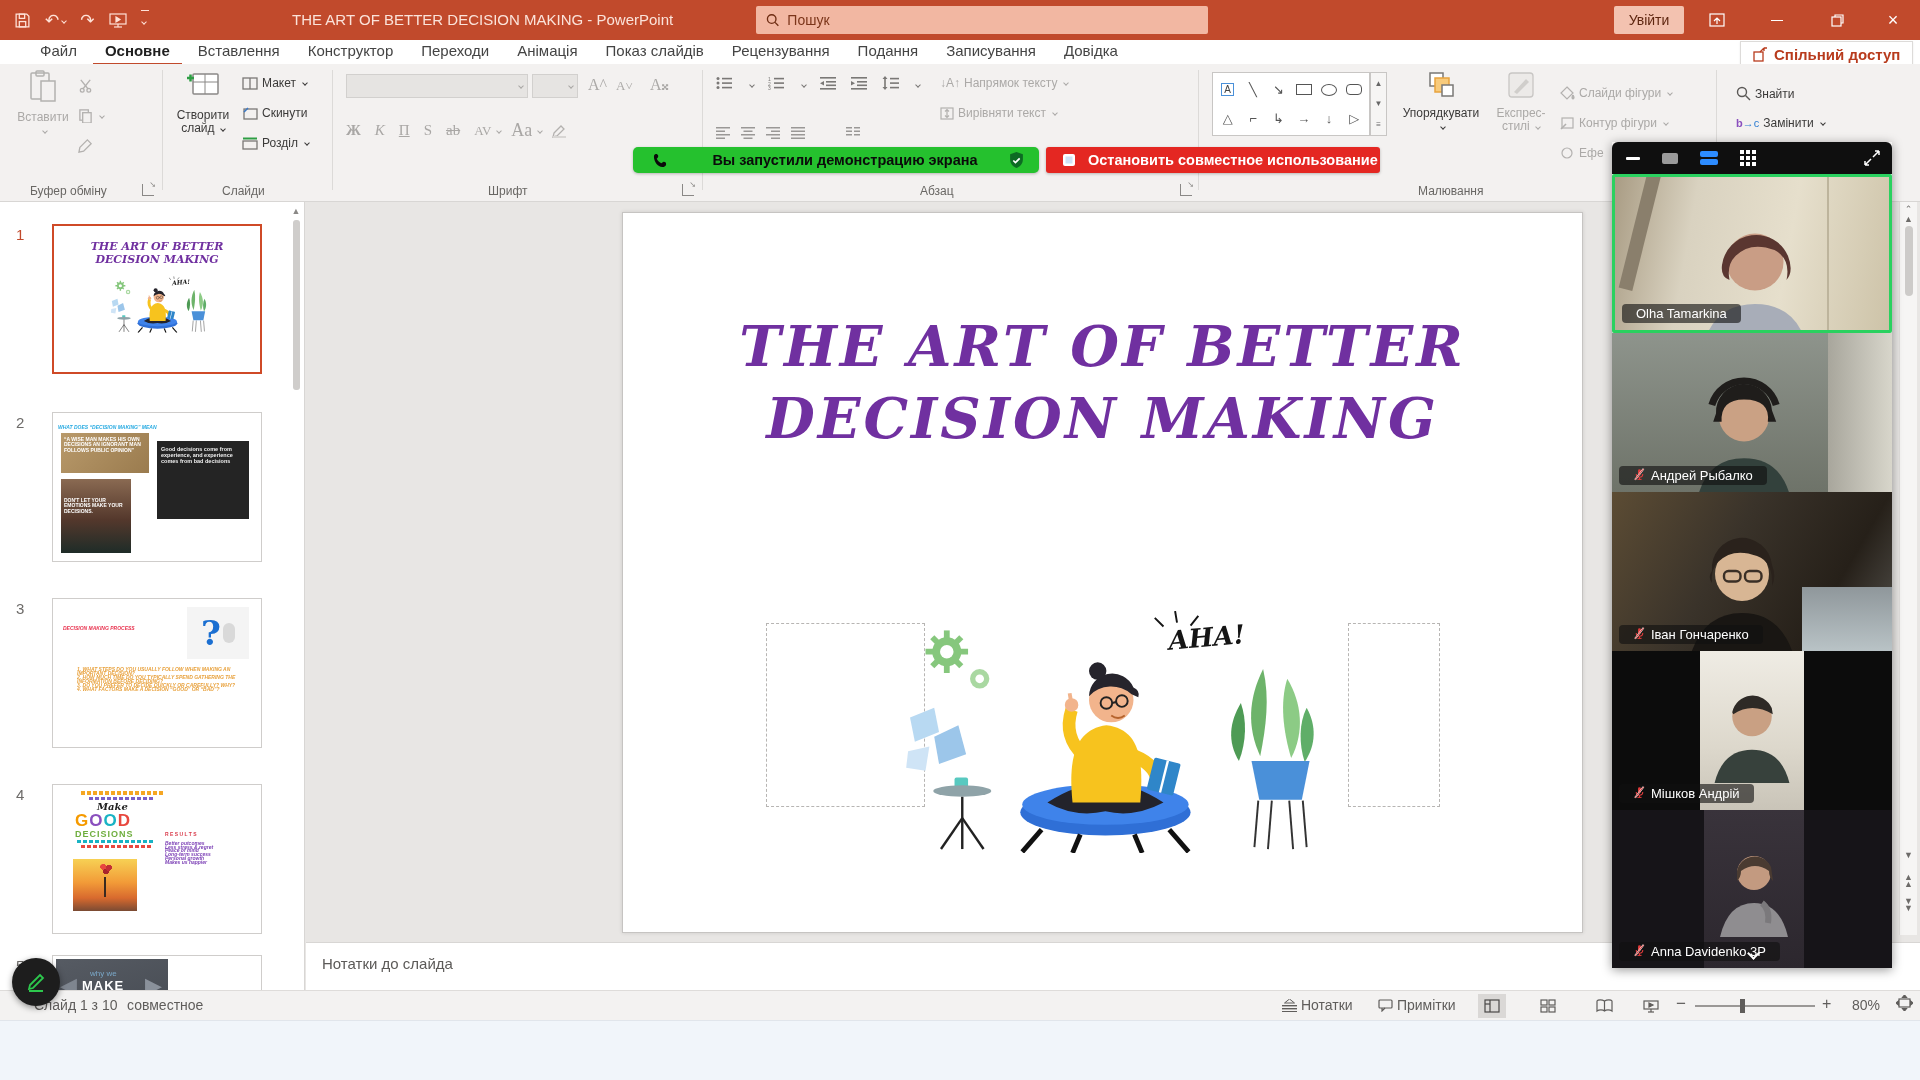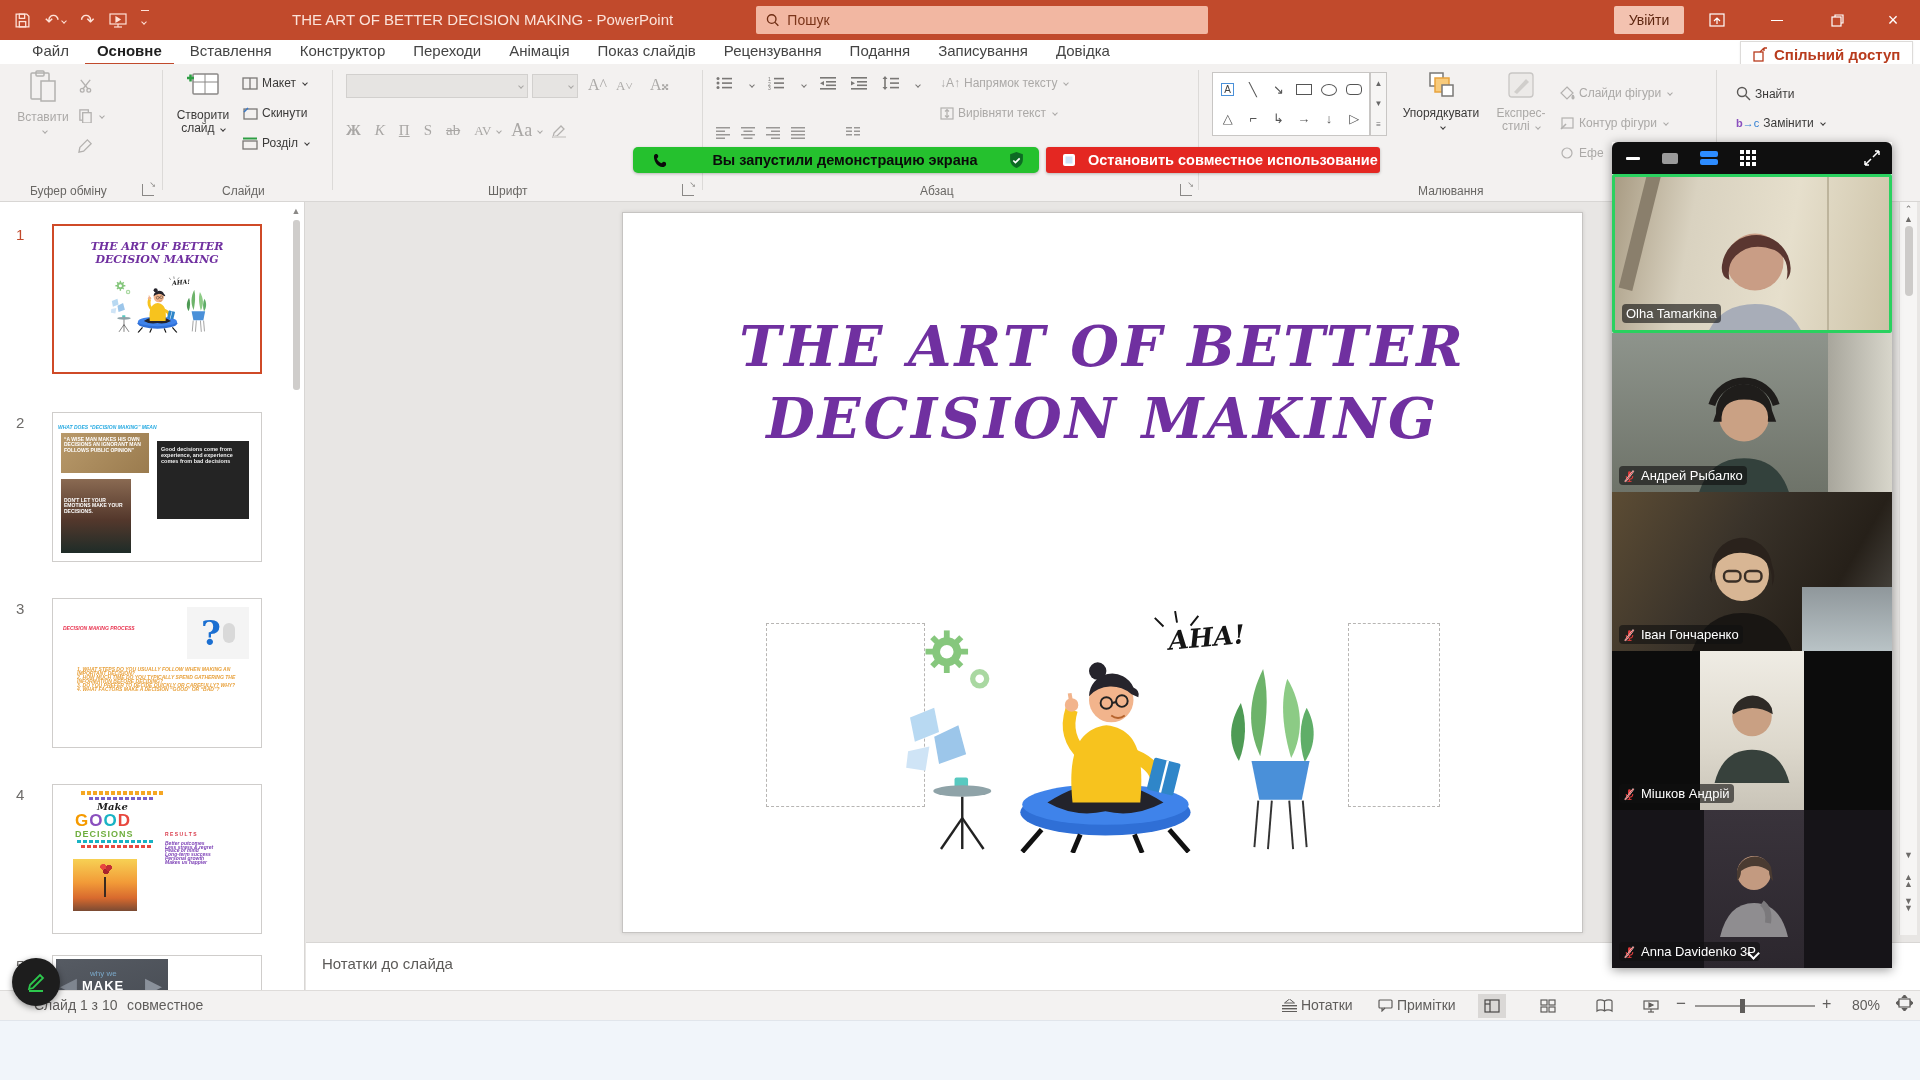--- a/index.html
+++ b/index.html
@@ -12,21 +12,21 @@
 #titlebar{position:absolute;left:0;top:0;width:1920px;height:40px;background:#c14a2c;color:#fff}
 .qat{position:absolute;left:14px;top:0;height:40px;display:flex;gap:14px;align-items:center;color:#ffe2d8}
 .qat svg{display:block}
 #tb-title{position:absolute;left:292px;top:0;height:40px;line-height:40px;font-size:15px;color:#fbe3da;white-space:nowrap}
 #tb-search{position:absolute;left:756px;top:6px;width:452px;height:28px;background:#f2b7a2;border-radius:2px;display:flex;align-items:center;padding:0 10px;color:#6e2c12}
 #tb-search input{border:none;outline:none;background:transparent;font-size:14px;color:#6e2c12;width:100%;font-family:"Liberation Sans",sans-serif}
 #tb-search input::placeholder{color:#7c351a;opacity:1}
 #signin{position:absolute;left:1614px;top:6px;width:70px;height:28px;background:#f3c2b0;color:#5f2610;font-size:14px;display:flex;align-items:center;justify-content:center;border-radius:2px;cursor:pointer}
 .winbtn{position:absolute;top:0;width:50px;height:40px;display:flex;align-items:center;justify-content:center;color:#fff;font-size:18px}
 
-#menubar{position:absolute;left:0;top:40px;width:1920px;height:24px;background:#fff;display:flex;align-items:flex-start;padding-left:20px;gap:4px}
+#menubar{position:absolute;left:0;top:40px;width:1920px;height:24px;background:#fff;display:flex;align-items:flex-start;padding-left:28px;gap:4px}
 .tab{font-size:15px;color:#444;padding:2px 12px 4px;white-space:nowrap;cursor:pointer}
 .tab.active{color:#1f1f1f;font-weight:bold;border-bottom:3px solid #c14a2c}
 #sharebtn{position:absolute;left:1740px;top:41px;height:27px;background:#fff;border:1px solid #dddbd9;display:flex;align-items:center;gap:6px;padding:0 12px;color:#b83b1d;font-weight:bold;font-size:15px;box-shadow:0 1px 2px rgba(0,0,0,.08);cursor:pointer}
 
 #ribbon{position:absolute;left:0;top:64px;width:1920px;height:138px;background:#f3f1f0;border-bottom:1px solid #d8d6d4;font-size:12px;color:#3b3a39}
 .gsep{position:absolute;top:6px;height:120px;width:1px;background:#dcdad8}
 .glabel{position:absolute;top:120px;font-size:12px;color:#696764;text-align:center;white-space:nowrap}
 .launcher{position:absolute;top:120px;width:12px;height:12px;border-left:1px solid #8a8886;border-bottom:1px solid #8a8886;color:#8a8886;font-size:8px}
 .launcher:after{content:"↘";position:absolute;right:-2px;top:-4px}
 .bigbtn{position:absolute;top:6px;width:62px;text-align:center;color:#3b3a39;cursor:pointer}
@@ -61,21 +61,21 @@
 #statusbar{position:absolute;left:0;top:990px;width:1920px;height:30px;background:#f3f2f1;border-top:1px solid #dedcda;color:#5f5d5b;font-size:14px}
 .sb{position:absolute;top:6px;white-space:nowrap}
 .viewbtn{position:absolute;top:3px;width:28px;height:24px;display:flex;align-items:center;justify-content:center}
 .viewbtn.on{background:#dad8d6}
 
 #taskbar{position:absolute;left:0;top:1020px;width:1920px;height:60px;background:#f1f5fa;border-top:1px solid #e1e5eb}
 
 #zoompanel{position:absolute;left:1612px;top:142px;width:280px;height:826px;z-index:40;box-shadow:0 2px 10px rgba(0,0,0,.4)}
 #ztoolbar{position:absolute;left:0;top:0;width:280px;height:32px;background:#0f0f0f;border-radius:6px 6px 0 0;display:flex;align-items:center;gap:22px;padding-left:14px}
 .ztile{position:absolute;left:0;width:280px;overflow:hidden;background:#111}
-.nametag{position:absolute;left:7px;bottom:7px;background:rgba(16,16,16,.62);border-radius:4px;color:#fff;font-size:13px;padding:2px 4px;display:flex;align-items:flex-end;gap:5px;white-space:nowrap}
+.nametag{position:absolute;left:7px;bottom:7px;background:rgba(16,16,16,.62);border-radius:4px;color:#fff;font-size:13px;padding:2px 14px;display:flex;align-items:flex-start;gap:5px;white-space:nowrap}
 .gridicon{position:relative;width:16px;height:16px}
 .gridicon i{position:absolute;width:4px;height:4px;background:#fff}
 
 #annotbtn{position:absolute;left:12px;top:958px;width:48px;height:48px;border-radius:50%;background:#1d1d1d;z-index:50;display:flex;align-items:center;justify-content:center;box-shadow:0 2px 6px rgba(0,0,0,.4)}
 </style>
 </head>
 <body>
 
 <svg width="0" height="0" style="position:absolute">
 <defs>

